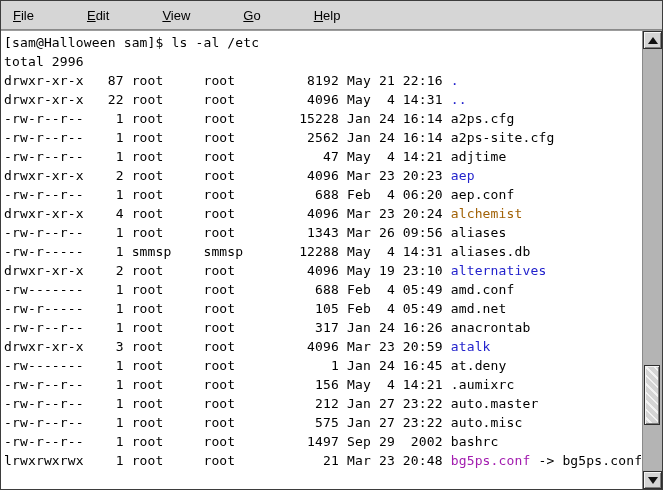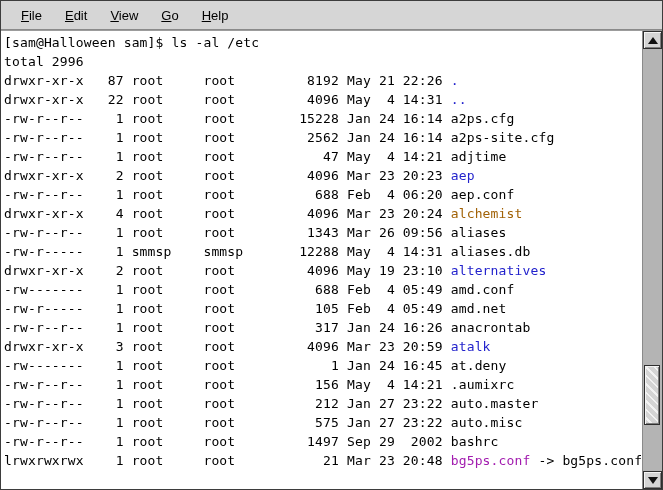--- a/index.html
+++ b/index.html
@@ -17,21 +17,22 @@
   }
 
   
   .menubar {
     height: 29px;
     flex: 0 0 29px;
     background: #d6d6d6;
     border-bottom: 1px solid #8a8a8a;
     display: flex;
     align-items: center;
-    padding-left: 12px;
+    padding-left: 4px;
+    gap: 30px;
   }
   .menu-item {
     font-size: 13px;
     color: #000000;
     padding: 3px 8px;
     margin-right: 7px;
     white-space: nowrap;
     cursor: default;
   }
   .menu-item u { text-decoration: underline; }
@@ -123,21 +124,21 @@
       <span class="menu-item"><u>E</u>dit</span>
       <span class="menu-item"><u>V</u>iew</span>
       <span class="menu-item"><u>G</u>o</span>
       <span class="menu-item"><u>H</u>elp</span>
     </div>
 
   <div class="content">
     <div class="term" id="term">
         <div class="term-line"><span>[sam@Halloween sam]$ ls -al /etc</span></div>
         <div class="term-line"><span>total 2996</span></div>
-        <div class="term-line"><span>drwxr-xr-x   87 root     root         8192 May 21 22:26 </span><span style="color: rgb(34, 34, 204);">.</span></div>
+        <div class="term-line"><span>drwxr-xr-x   87 root     root         8192 May 21 22:16 </span><span style="color: rgb(34, 34, 204);">.</span></div>
         <div class="term-line"><span>drwxr-xr-x   22 root     root         4096 May  4 14:31 </span><span style="color: rgb(34, 34, 204);">..</span></div>
         <div class="term-line"><span>-rw-r--r--    1 root     root        15228 Jan 24 16:14 </span><span>a2ps.cfg</span></div>
         <div class="term-line"><span>-rw-r--r--    1 root     root         2562 Jan 24 16:14 </span><span>a2ps-site.cfg</span></div>
         <div class="term-line"><span>-rw-r--r--    1 root     root           47 May  4 14:21 </span><span>adjtime</span></div>
         <div class="term-line"><span>drwxr-xr-x    2 root     root         4096 Mar 23 20:23 </span><span style="color: rgb(34, 34, 204);">aep</span></div>
         <div class="term-line"><span>-rw-r--r--    1 root     root          688 Feb  4 06:20 </span><span>aep.conf</span></div>
         <div class="term-line"><span>drwxr-xr-x    4 root     root         4096 Mar 23 20:24 </span><span style="color: #a16207;">alchemist</span></div>
         <div class="term-line"><span>-rw-r--r--    1 root     root         1343 Mar 26 09:56 </span><span>aliases</span></div>
         <div class="term-line"><span>-rw-r-----    1 smmsp    smmsp       12288 May  4 14:31 </span><span>aliases.db</span></div>
         <div class="term-line"><span>drwxr-xr-x    2 root     root         4096 May 19 23:10 </span><span style="color: rgb(34, 34, 204);">alternatives</span></div>

